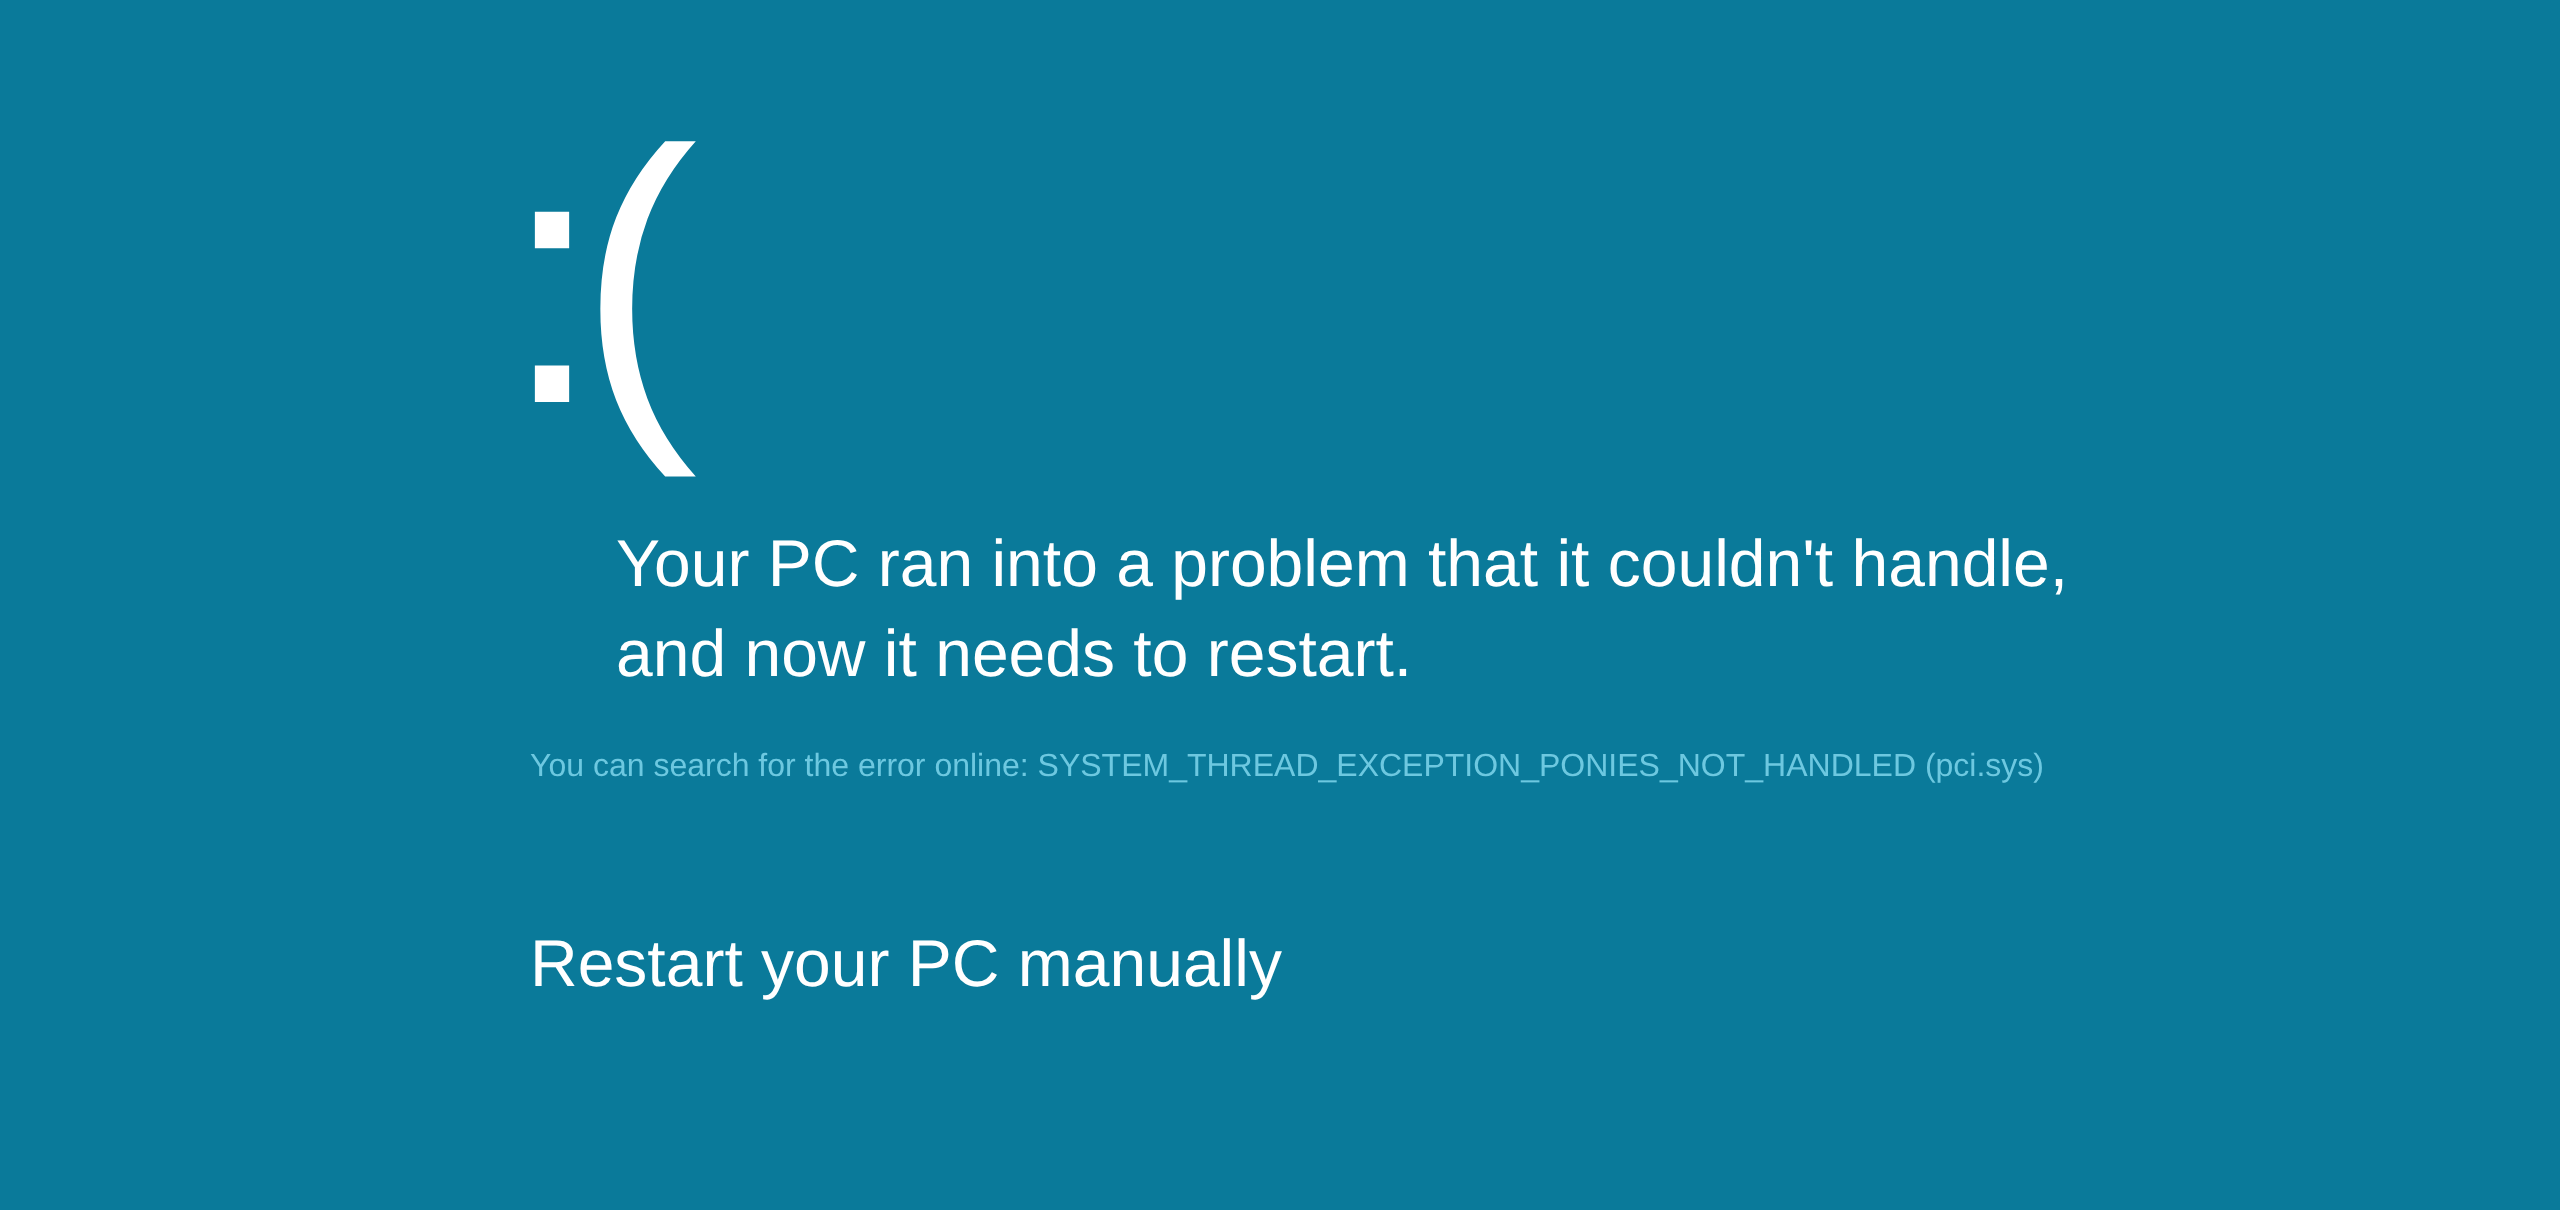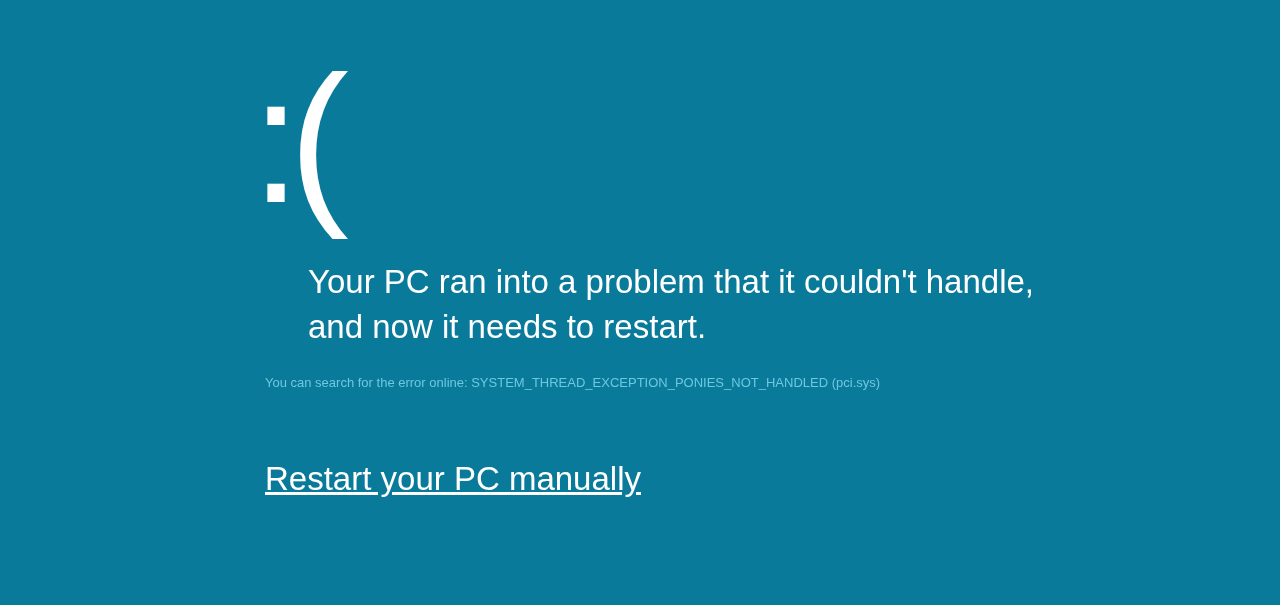--- a/index.html
+++ b/index.html
@@ -32,29 +32,28 @@
     }
     .message {
       font-size: 33px;
       font-weight: 300;
       line-height: 1.35;
       margin-bottom: 26px;
       max-width: 760px;
       margin-left: 43px;
     }
     .error-info {
-      font-size: 13px;
+      font-size: 16px;
       font-weight: 400;
       color: #6dc8e0;
       margin-bottom: 70px;
     }
     .instruction {
       font-size: 33px;
       font-weight: 300;
-      text-decoration: underline;
     }
   </style>
 </head>
 <body>
 
 <div class="content">
   <div class="sad-face">:(</div>
   <div class="message">Your PC ran into a problem that it couldn't handle, and now it needs to restart.</div>
   <div class="error-info">
     <span>You can search for the error online: </span><span>SYSTEM_THREAD_EXCEPTION_PONIES_NOT_HANDLED (pci.sys)</span>

